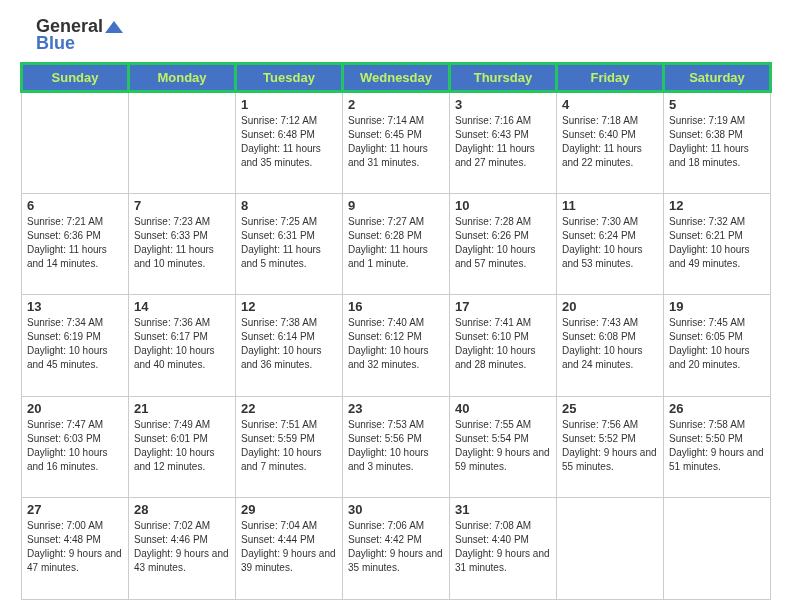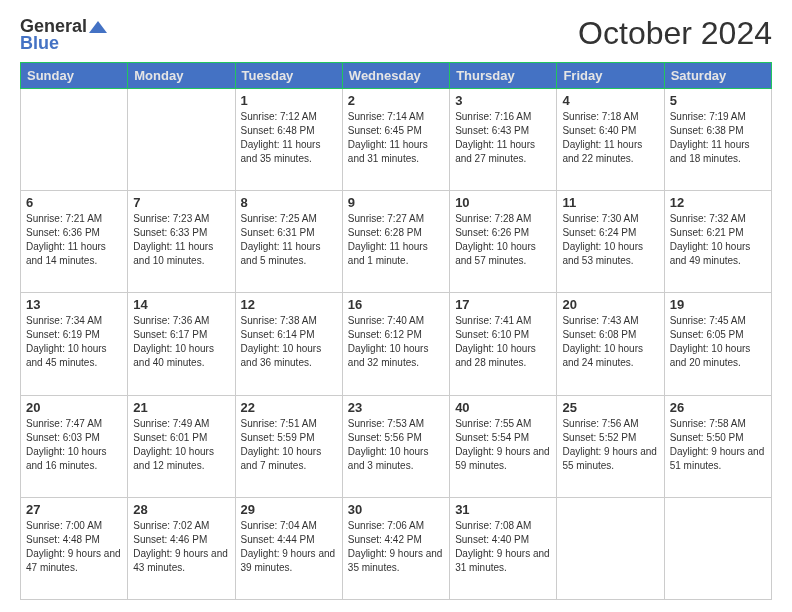--- a/index.html
+++ b/index.html
@@ -15,20 +15,21 @@
       height: 612px;
       padding: 16px 20px 12px 20px;
       display: flex;
       flex-direction: column;
     }
     .header {
       display: flex;
       justify-content: space-between;
       align-items: flex-start;
       margin-bottom: 8px;
+      margin-left: 16px;
     }
     .logo {
       display: flex;
       flex-direction: column;
       align-items: flex-start;
     }
     .logo-icon {
       width: 18px;
       height: 12px;
       margin-left: 2px;
@@ -52,26 +53,26 @@
     }
     .calendar {
       flex: 1;
       border: 1px solid #ccc;
       border-collapse: collapse;
       width: 100%;
       table-layout: fixed;
     }
     .calendar th {
       background-color: #4472c4;
-      color: #e5e5e5;
-      text-align: left;
+      color: #bef264;
+      text-align: center;
       padding: 5px 6px;
       font-size: 13px;
       font-weight: bold;
-      border: 1px solid #22c55e;
+      border: 3px solid #22c55e;
     }
     .calendar td {
       border: 1px solid #ccc;
       vertical-align: top;
       padding: 4px 5px;
       font-size: 10.5px;
       color: #333;
       height: 88px;
       width: 14.28%;
     }
@@ -97,21 +98,20 @@
     <div class="logo">
       <div class="logo-line">
         <span style="font-size:18px;font-weight:bold;color:#333;">General</span>
         <svg class="logo-icon" viewBox="0 0 24 16">
           <polygon points="12,0 24,16 0,16" fill="#4472c4"></polygon>
         </svg>
       </div>
       <span style="font-size:18px;font-weight:bold;color:#4472c4;margin-top:-4px;">Blue</span>
     </div>
     <div class="title-block">
-      <div class="month-title">October 2024</div>
     </div>
   </div>
 
   <table class="calendar">
     <thead>
       <tr>
         <th>Sunday</th>
         <th>Monday</th>
         <th>Tuesday</th>
         <th>Wednesday</th>

